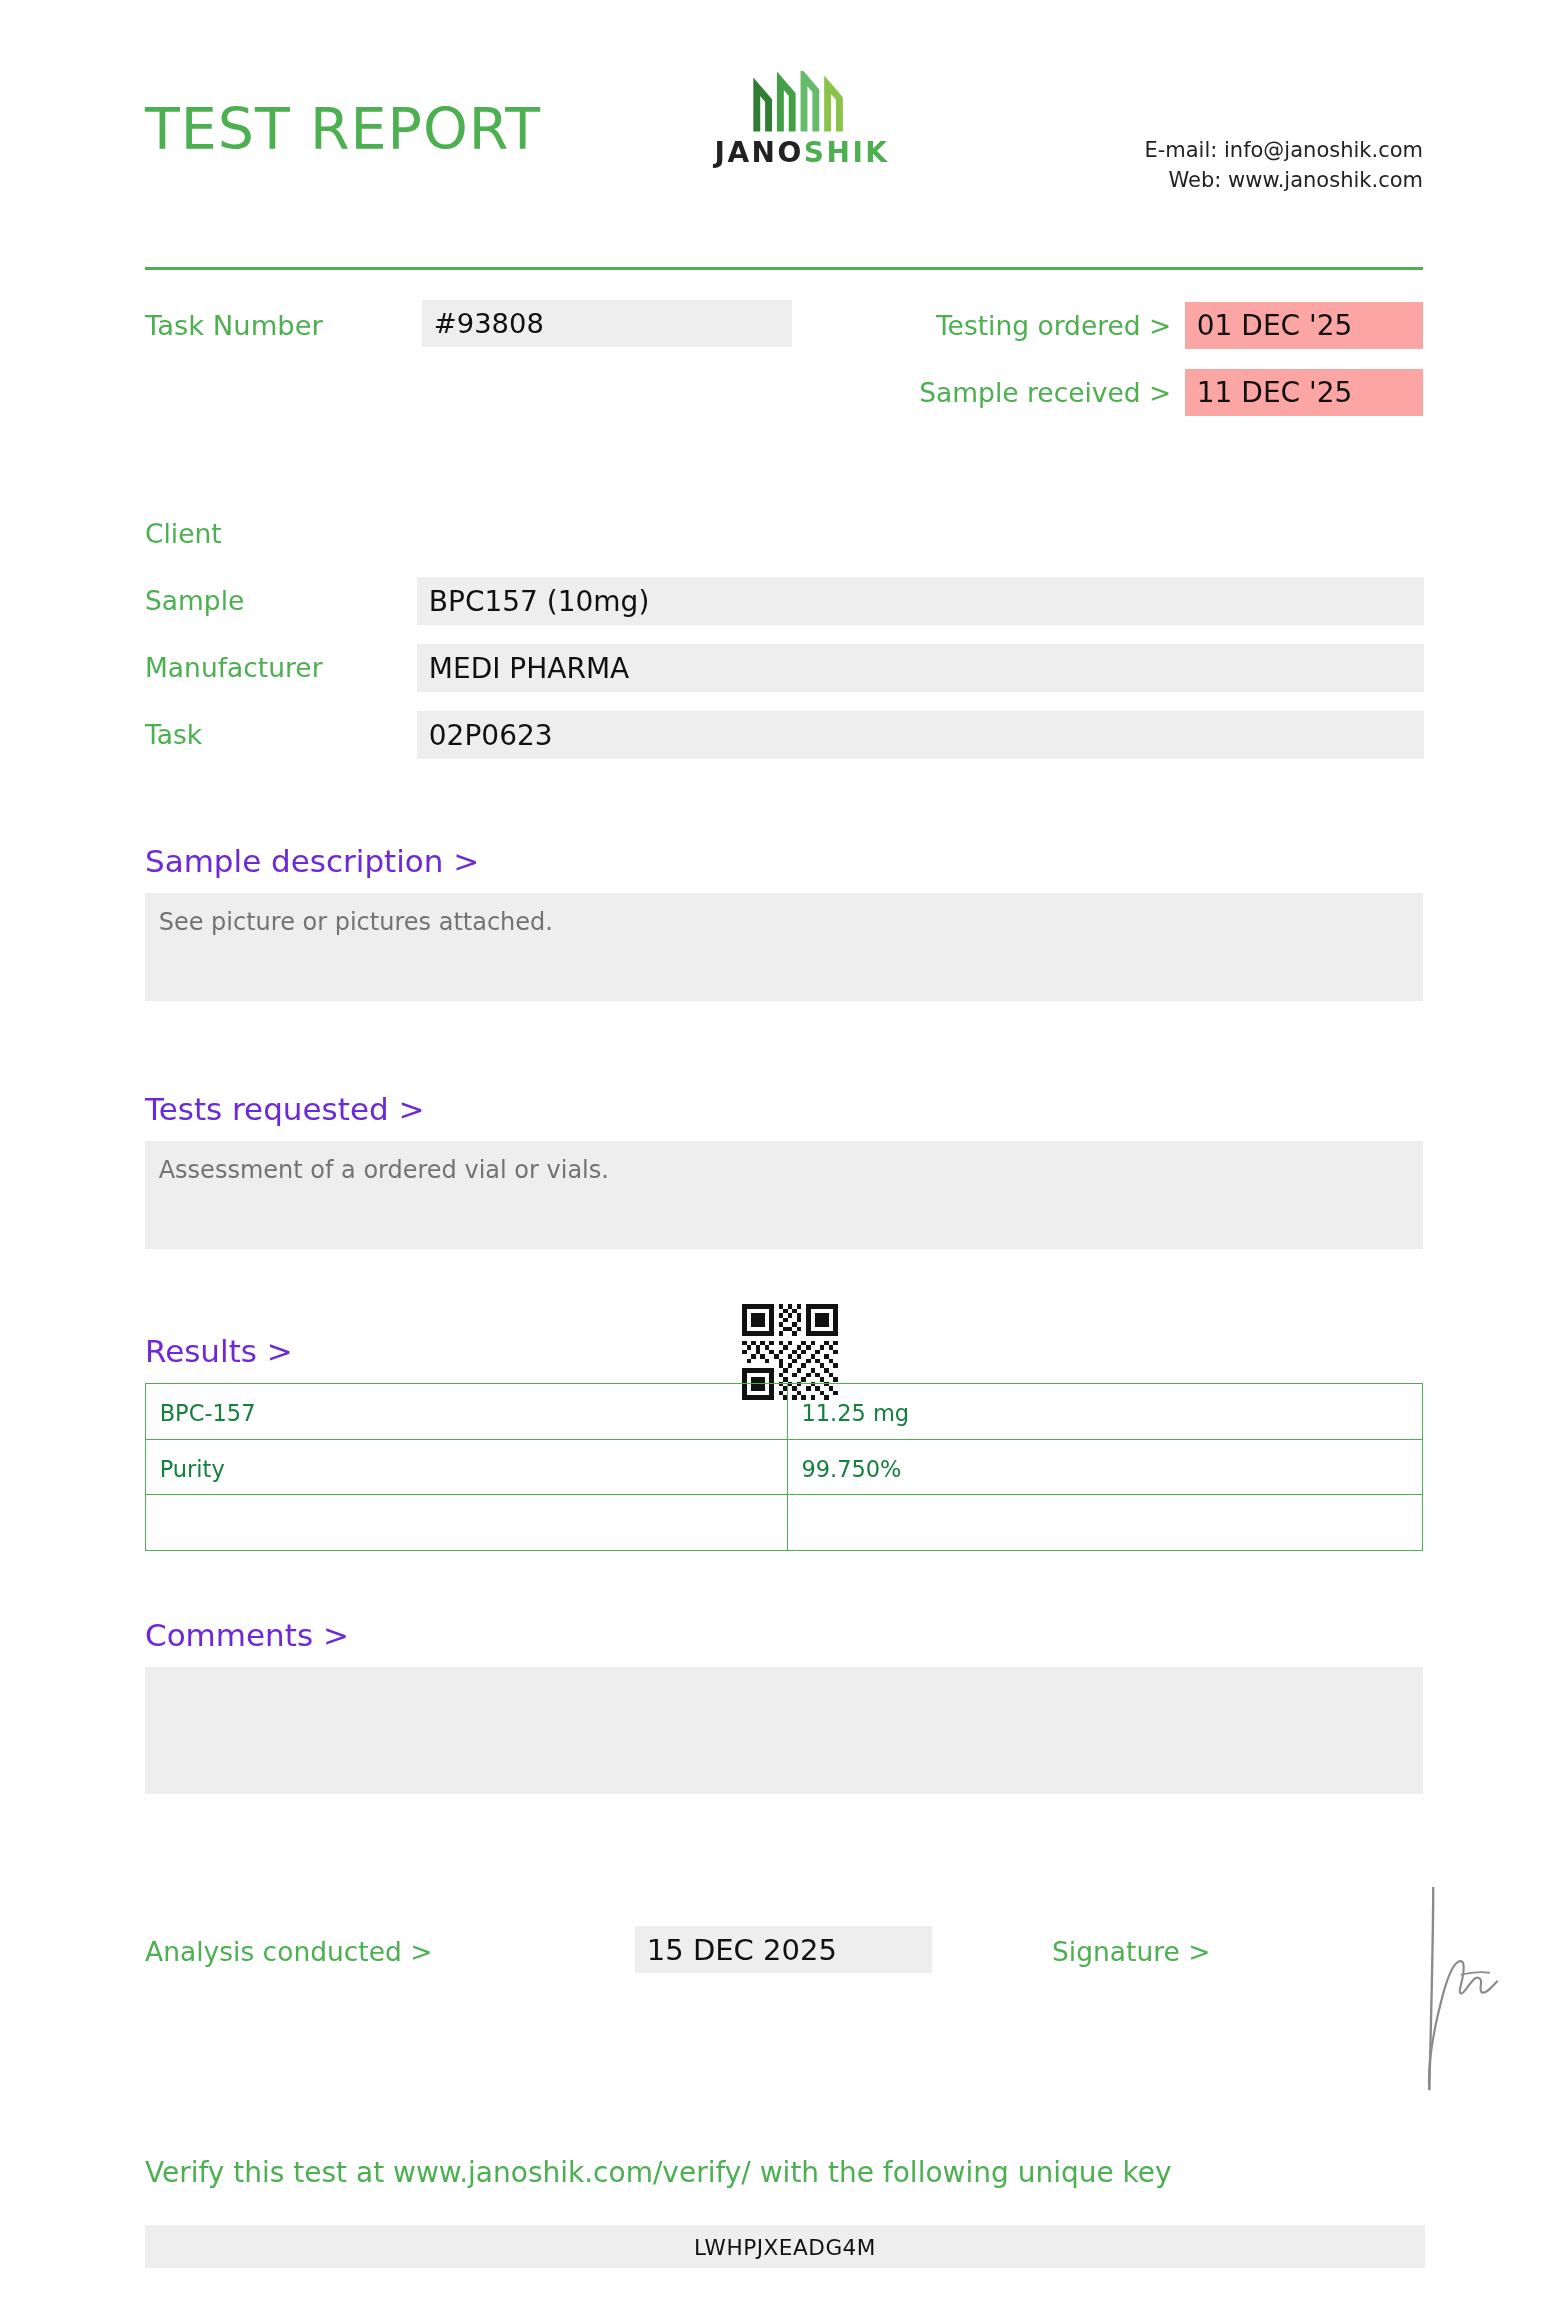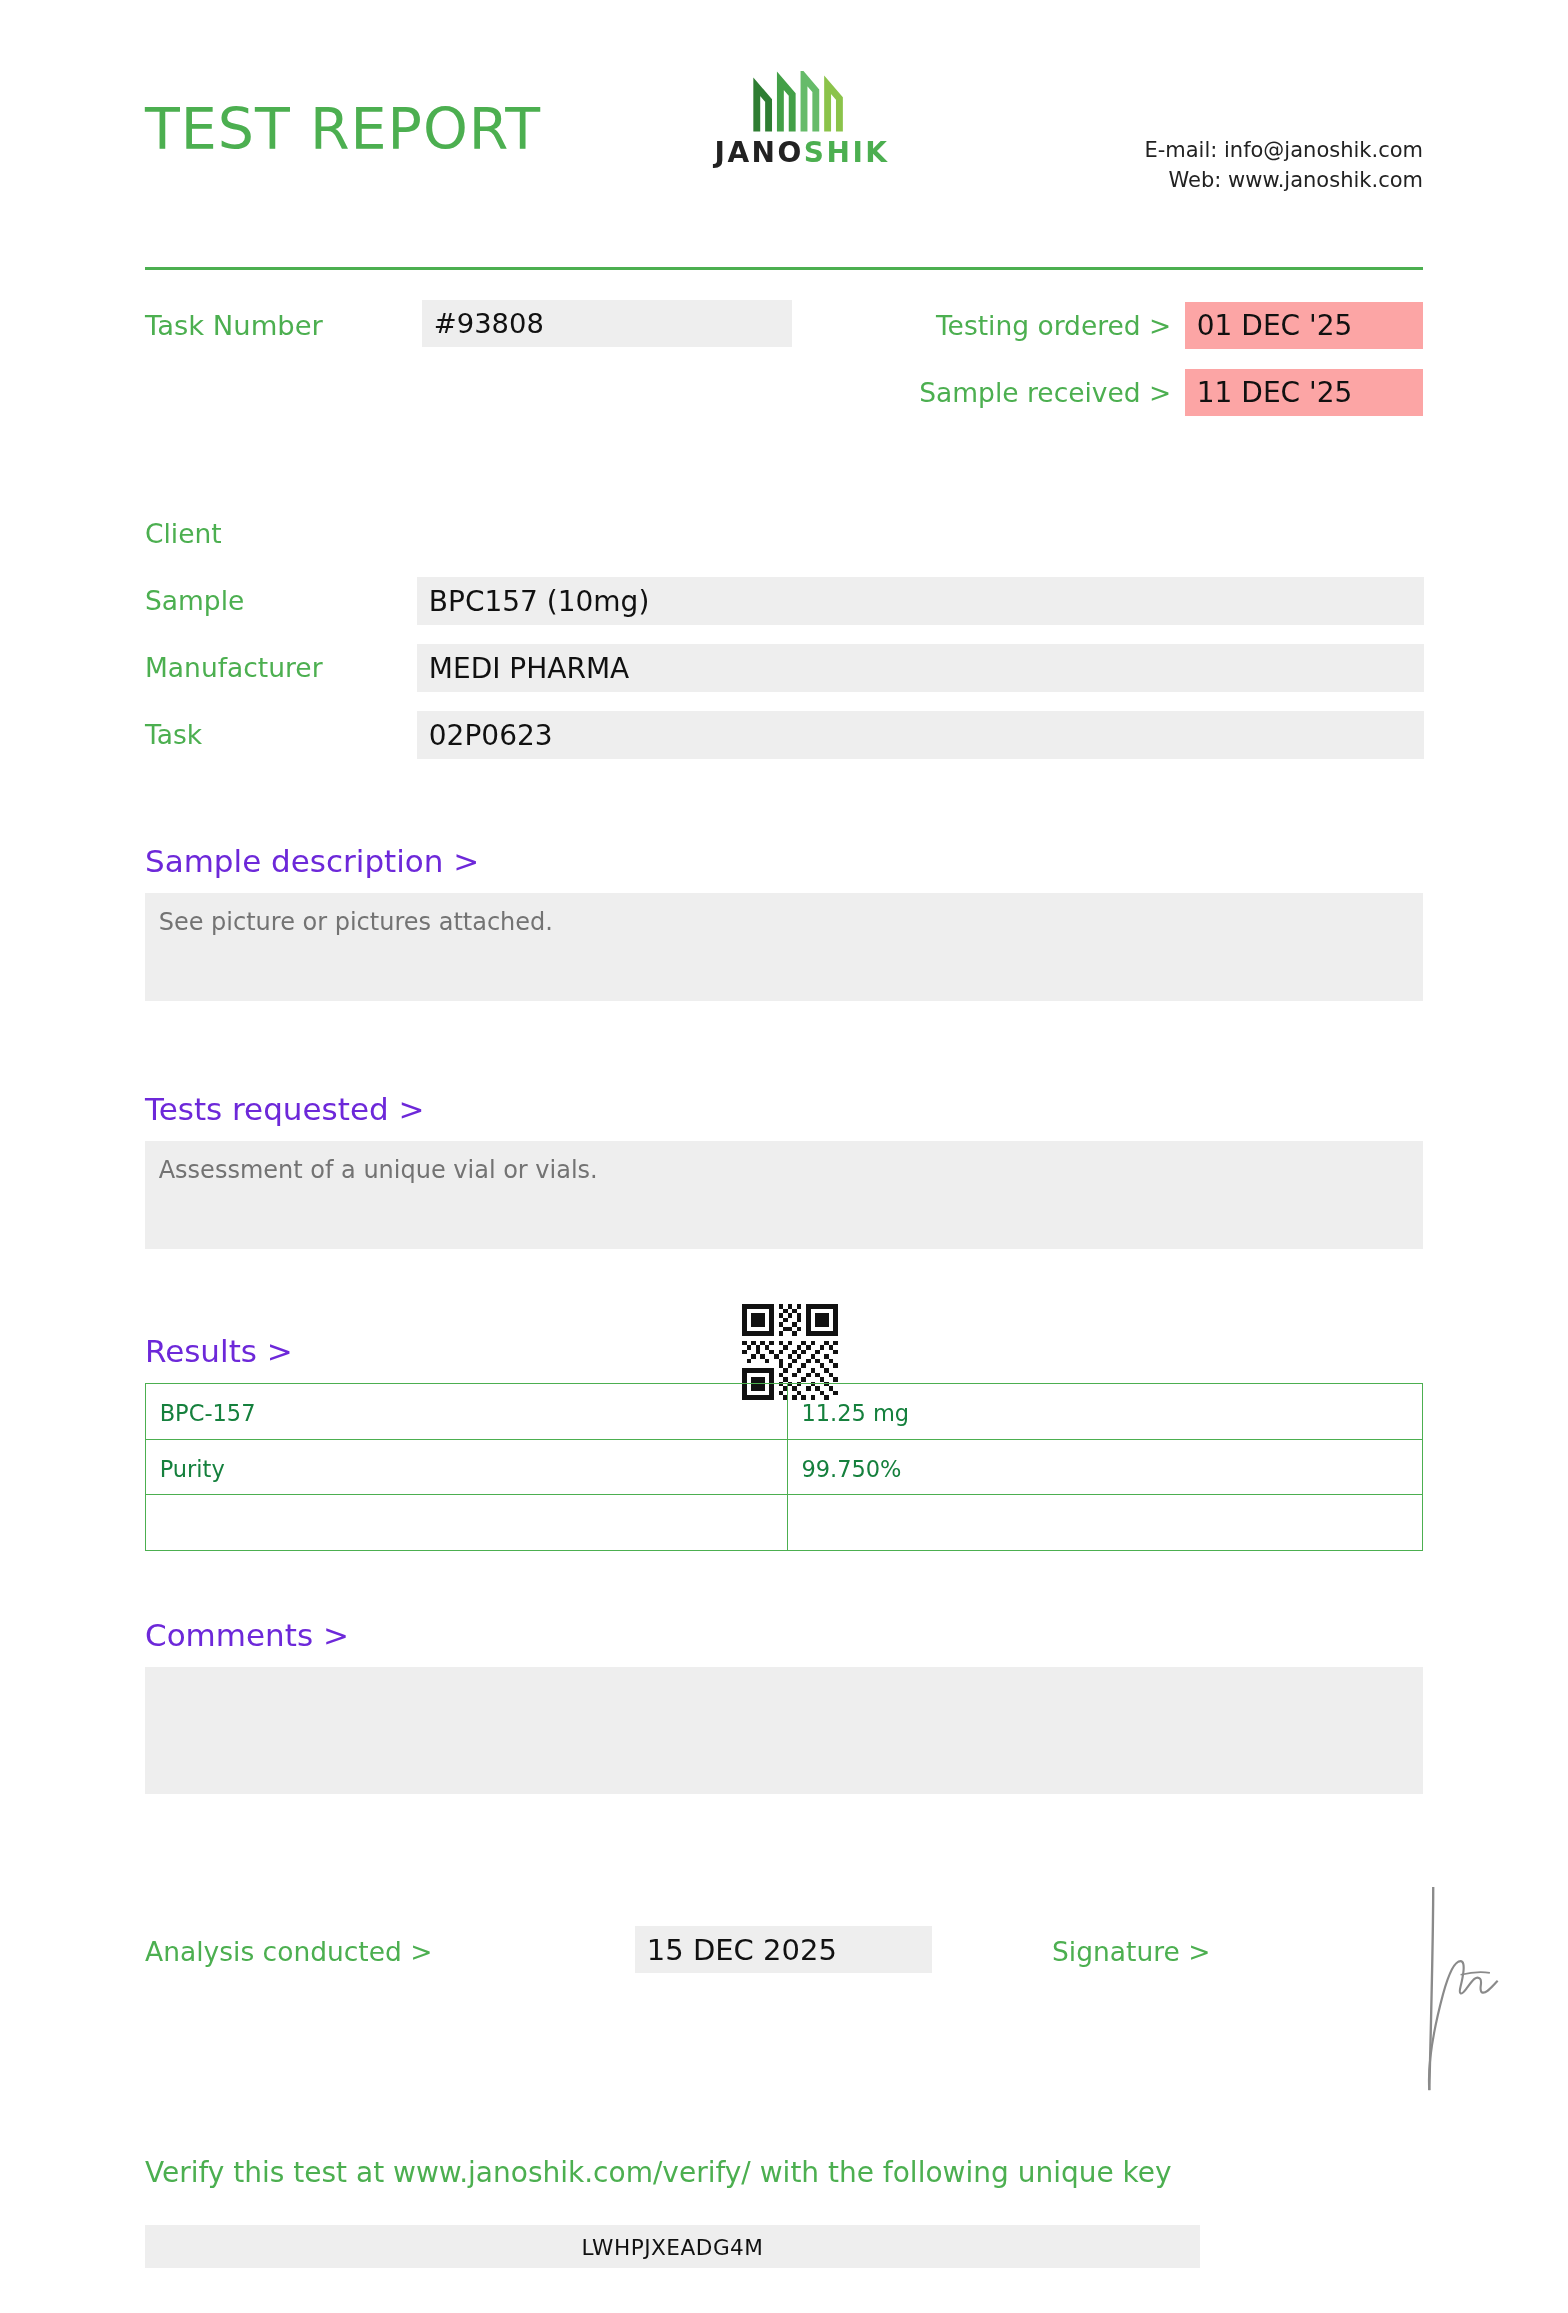--- a/index.html
+++ b/index.html
@@ -261,21 +261,21 @@
     top: 2156px;
     width: 1294px;
     font-size: 28px;
     color: #4caf50;
     white-space: nowrap;
   }
   .key-box {
     position: absolute;
     left: 145px;
     top: 2225px;
-    width: 1055px;
+    width: 1280px;
     height: 43px;
     background: #eeeeee;
     font-size: 21.6px;
     color: #111;
     text-align: center;
     padding-top: 9.8px;
     box-sizing: border-box;
     letter-spacing: 0.5px;
   }
 </style>
@@ -337,21 +337,21 @@
     </div>
   </div>
 
   <div class="block" style="top:843px;">
     <div class="section-title">Sample description &gt;</div>
     <div class="grey-box" style="height:108px;">See picture or pictures attached.</div>
   </div>
 
   <div class="block" style="top:1091px;">
     <div class="section-title">Tests requested &gt;</div>
-    <div class="grey-box" style="height:108px;">Assessment of a unique vial or vials.</div>
+    <div class="grey-box" style="height:108px;">Assessment of a ordered vial or vials.</div>
   </div>
 
   <svg class="qr" viewBox="0 0 21 21" shape-rendering="crispEdges">
     <rect width="21" height="21" fill="#ffffff"></rect>
     <g fill="#111111">
       <rect x="0" y="0" width="7" height="1"></rect>
         <rect x="0" y="6" width="7" height="1"></rect>
       <rect x="0" y="0" width="1" height="7"></rect>
         <rect x="6" y="0" width="1" height="7"></rect>
       <rect x="2" y="2" width="3" height="3"></rect>

